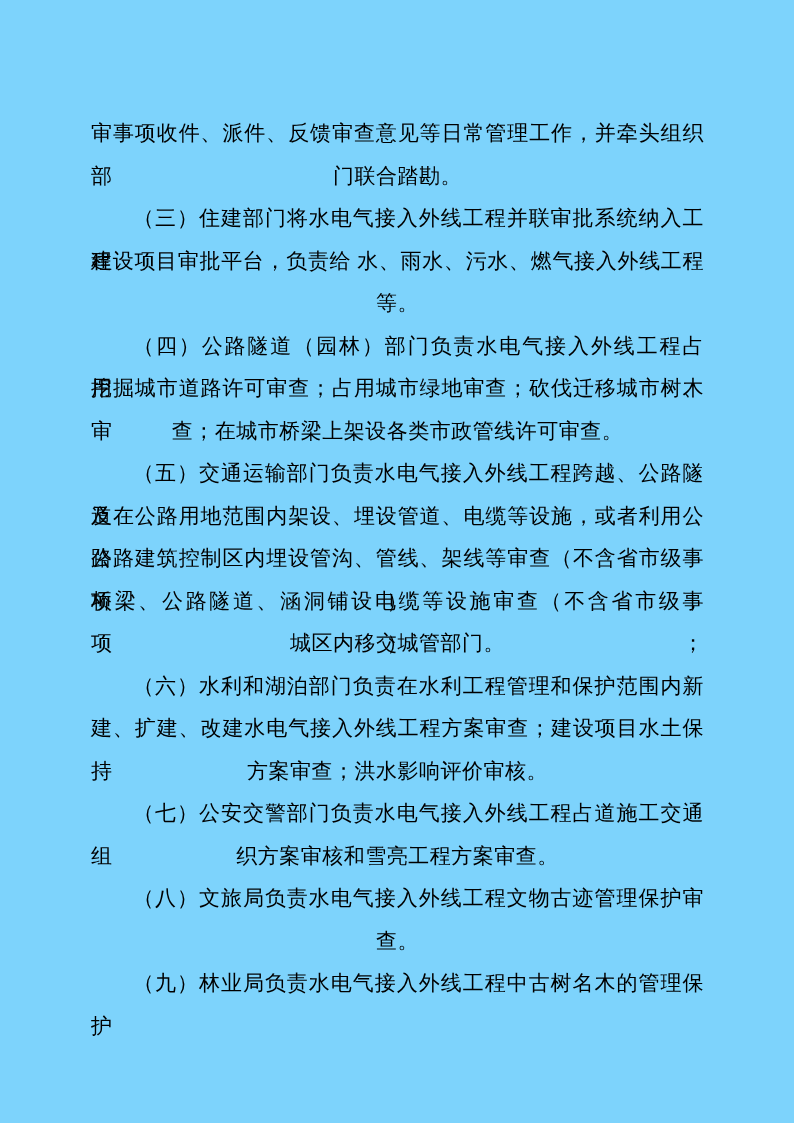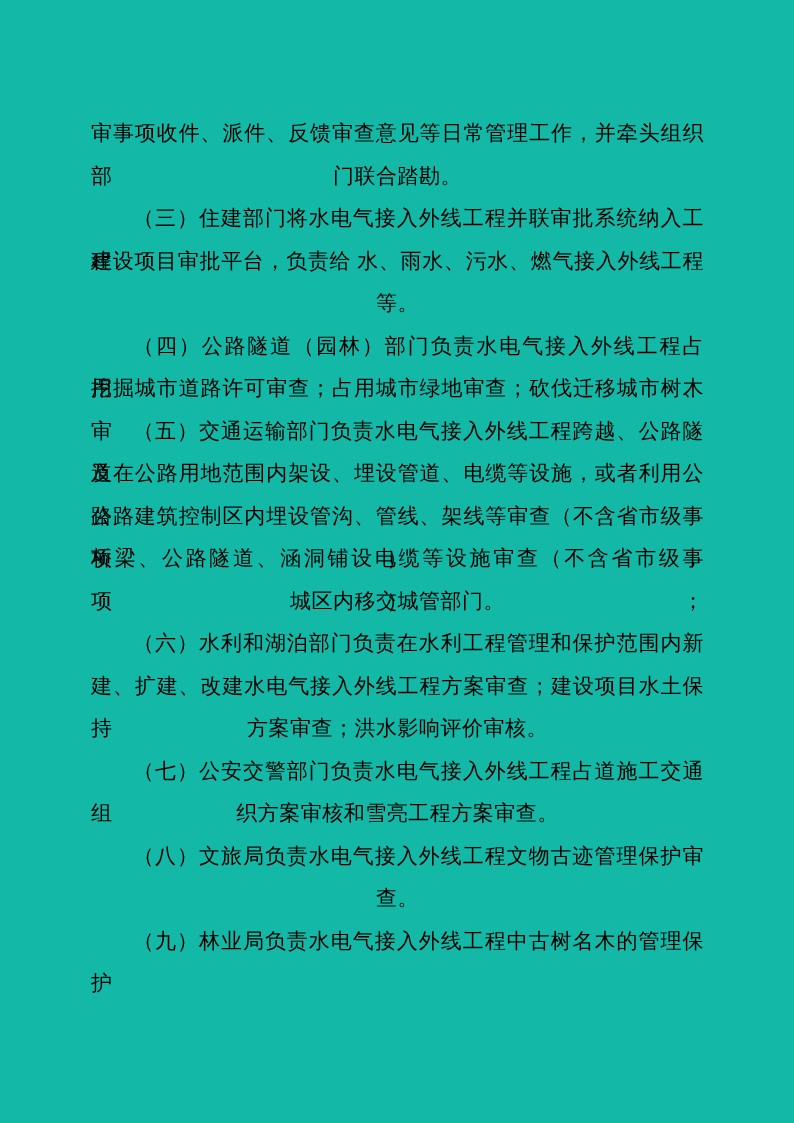--- a/index.html
+++ b/index.html
@@ -4,21 +4,21 @@
 <style>
   html, body {
     margin: 0;
     padding: 0;
     background: #ffffff;
   }
   .page {
     position: relative;
     width: 794px;
     height: 1123px;
-    background: #14b8a6;
+    background: #7dd3fc;
     overflow: hidden;
     font-family: "Liberation Serif", "DejaVu Serif", serif;
     color: #000000;
   }
   .doc-body {
     position: absolute;
     left: 91px;
     top: 112px;
     width: 613px;
     font-size: 21px;
@@ -47,20 +47,21 @@
 
 <div class="page">
   <div class="doc-body">
       <div class="line j">审事项收件、派件、反馈审查意见等日常管理工作，并牵头组织部</div>
       <div class="line">门联合踏勘。</div>
       <div class="line j ind">（三）住建部门将水电气接入外线工程并联审批系统纳入工程</div>
       <div class="line j">建设项目审批平台，负责给 水、雨水、污水、燃气接入外线工程</div>
       <div class="line">等。</div>
       <div class="line j ind">（四）公路隧道（园林）部门负责水电气接入外线工程占用、</div>
       <div class="line j">挖掘城市道路许可审查；占用城市绿地审查；砍伐迁移城市树木审</div>
+      <div class="line">查；在城市桥梁上架设各类市政管线许可审查。</div>
       <div class="line j ind">（五）交通运输部门负责水电气接入外线工程跨越、公路隧道</div>
       <div class="line j">及在公路用地范围内架设、埋设管道、电缆等设施，或者利用公路</div>
       <div class="line j">公路建筑控制区内埋设管沟、管线、架线等审查（不含省市级事项），</div>
       <div class="line j">桥梁、公路隧道、涵洞铺设电缆等设施审查（不含省市级事项）；</div>
       <div class="line">城区内移交城管部门。</div>
       <div class="line j ind">（六）水利和湖泊部门负责在水利工程管理和保护范围内新</div>
       <div class="line j">建、扩建、改建水电气接入外线工程方案审查；建设项目水土保持</div>
       <div class="line">方案审查；洪水影响评价审核。</div>
       <div class="line j ind">（七）公安交警部门负责水电气接入外线工程占道施工交通组</div>
       <div class="line">织方案审核和雪亮工程方案审查。</div>

